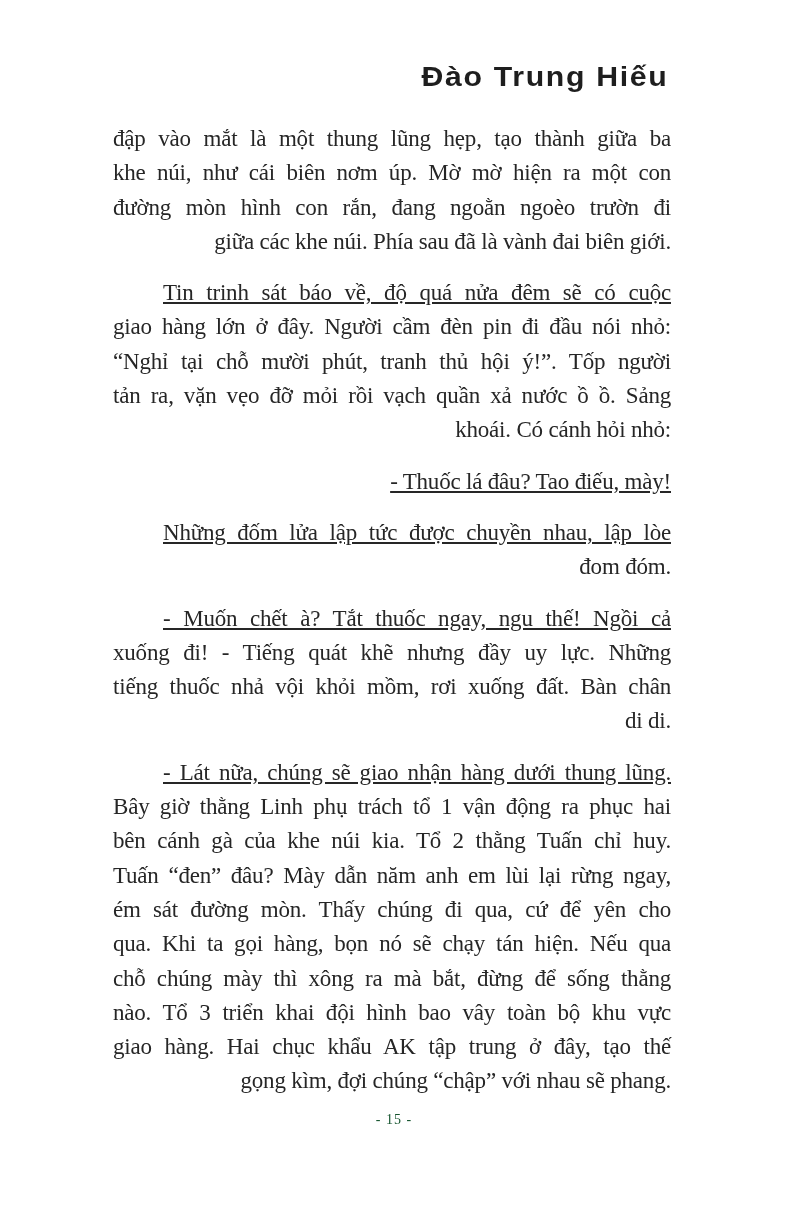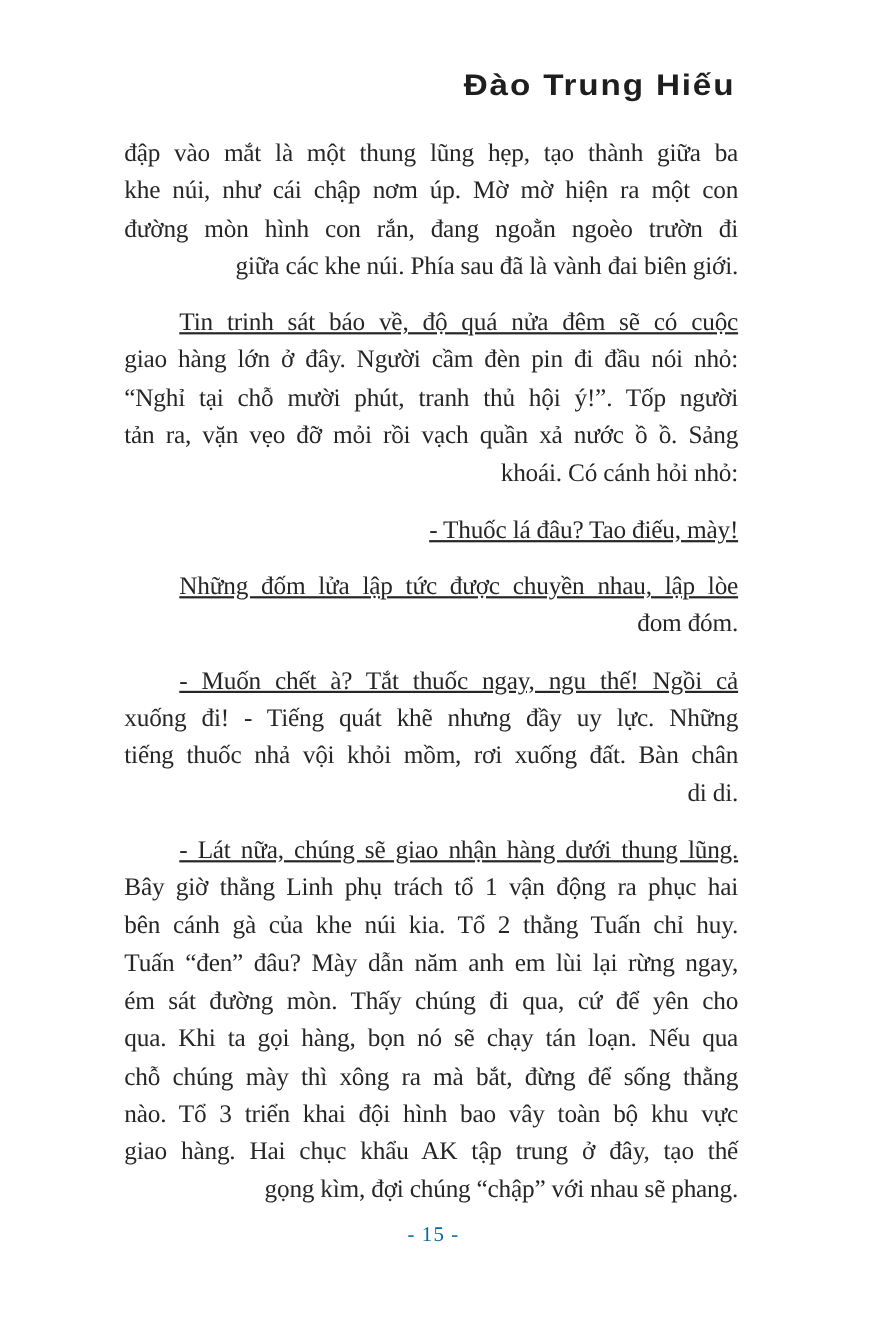--- a/index.html
+++ b/index.html
@@ -53,35 +53,35 @@
   .line.first {
     padding-left: 50px;
     text-decoration: underline;
   }
   .footer {
     position: absolute;
     top: 1112px;
     left: 113px;
     width: 562px;
     text-align: center;
-    font-size: 19px;
-    color: #0369a1;
+    font-size: 14px;
+    color: #14532d;
     letter-spacing: 1px;
   }
 </style>
 </head>
 <body>
 
 <div class="page">
   <div class="author">Đào Trung Hiếu</div>
 
   <div class="body-text">
       <div class="para">
         <div class="line just">đập vào mắt là một thung lũng hẹp, tạo thành giữa ba</div>
-        <div class="line just">khe núi, như cái chập nơm úp. Mờ mờ hiện ra một con</div>
+        <div class="line just">khe núi, như cái biên nơm úp. Mờ mờ hiện ra một con</div>
         <div class="line just">đường mòn hình con rắn, đang ngoằn ngoèo trườn đi</div>
         <div class="line">giữa các khe núi. Phía sau đã là vành đai biên giới.</div>
       </div>
       <div class="para">
         <div class="line just first">Tin trinh sát báo về, độ quá nửa đêm sẽ có cuộc</div>
         <div class="line just">giao hàng lớn ở đây. Người cầm đèn pin đi đầu nói nhỏ:</div>
         <div class="line just">“Nghỉ tại chỗ mười phút, tranh thủ hội ý!”. Tốp người</div>
         <div class="line just">tản ra, vặn vẹo đỡ mỏi rồi vạch quần xả nước ồ ồ. Sảng</div>
         <div class="line">khoái. Có cánh hỏi nhỏ:</div>
       </div>
@@ -97,21 +97,21 @@
         <div class="line just">xuống đi! - Tiếng quát khẽ nhưng đầy uy lực. Những</div>
         <div class="line just">tiếng thuốc nhả vội khỏi mồm, rơi xuống đất. Bàn chân</div>
         <div class="line">di di.</div>
       </div>
       <div class="para">
         <div class="line just first">- Lát nữa, chúng sẽ giao nhận hàng dưới thung lũng.</div>
         <div class="line just">Bây giờ thằng Linh phụ trách tổ 1 vận động ra phục hai</div>
         <div class="line just">bên cánh gà của khe núi kia. Tổ 2 thằng Tuấn chỉ huy.</div>
         <div class="line just">Tuấn “đen” đâu? Mày dẫn năm anh em lùi lại rừng ngay,</div>
         <div class="line just">ém sát đường mòn. Thấy chúng đi qua, cứ để yên cho</div>
-        <div class="line just">qua. Khi ta gọi hàng, bọn nó sẽ chạy tán loạn. Nếu qua</div>
+        <div class="line just">qua. Khi ta gọi hàng, bọn nó sẽ chạy tán hiện. Nếu qua</div>
         <div class="line just">chỗ chúng mày thì xông ra mà bắt, đừng để sống thằng</div>
         <div class="line just">nào. Tổ 3 triển khai đội hình bao vây toàn bộ khu vực</div>
         <div class="line just">giao hàng. Hai chục khẩu AK tập trung ở đây, tạo thế</div>
         <div class="line">gọng kìm, đợi chúng “chập” với nhau sẽ phang.</div>
       </div>
     </div>
 
   <div class="footer">- 15 -</div>
 </div>
 

